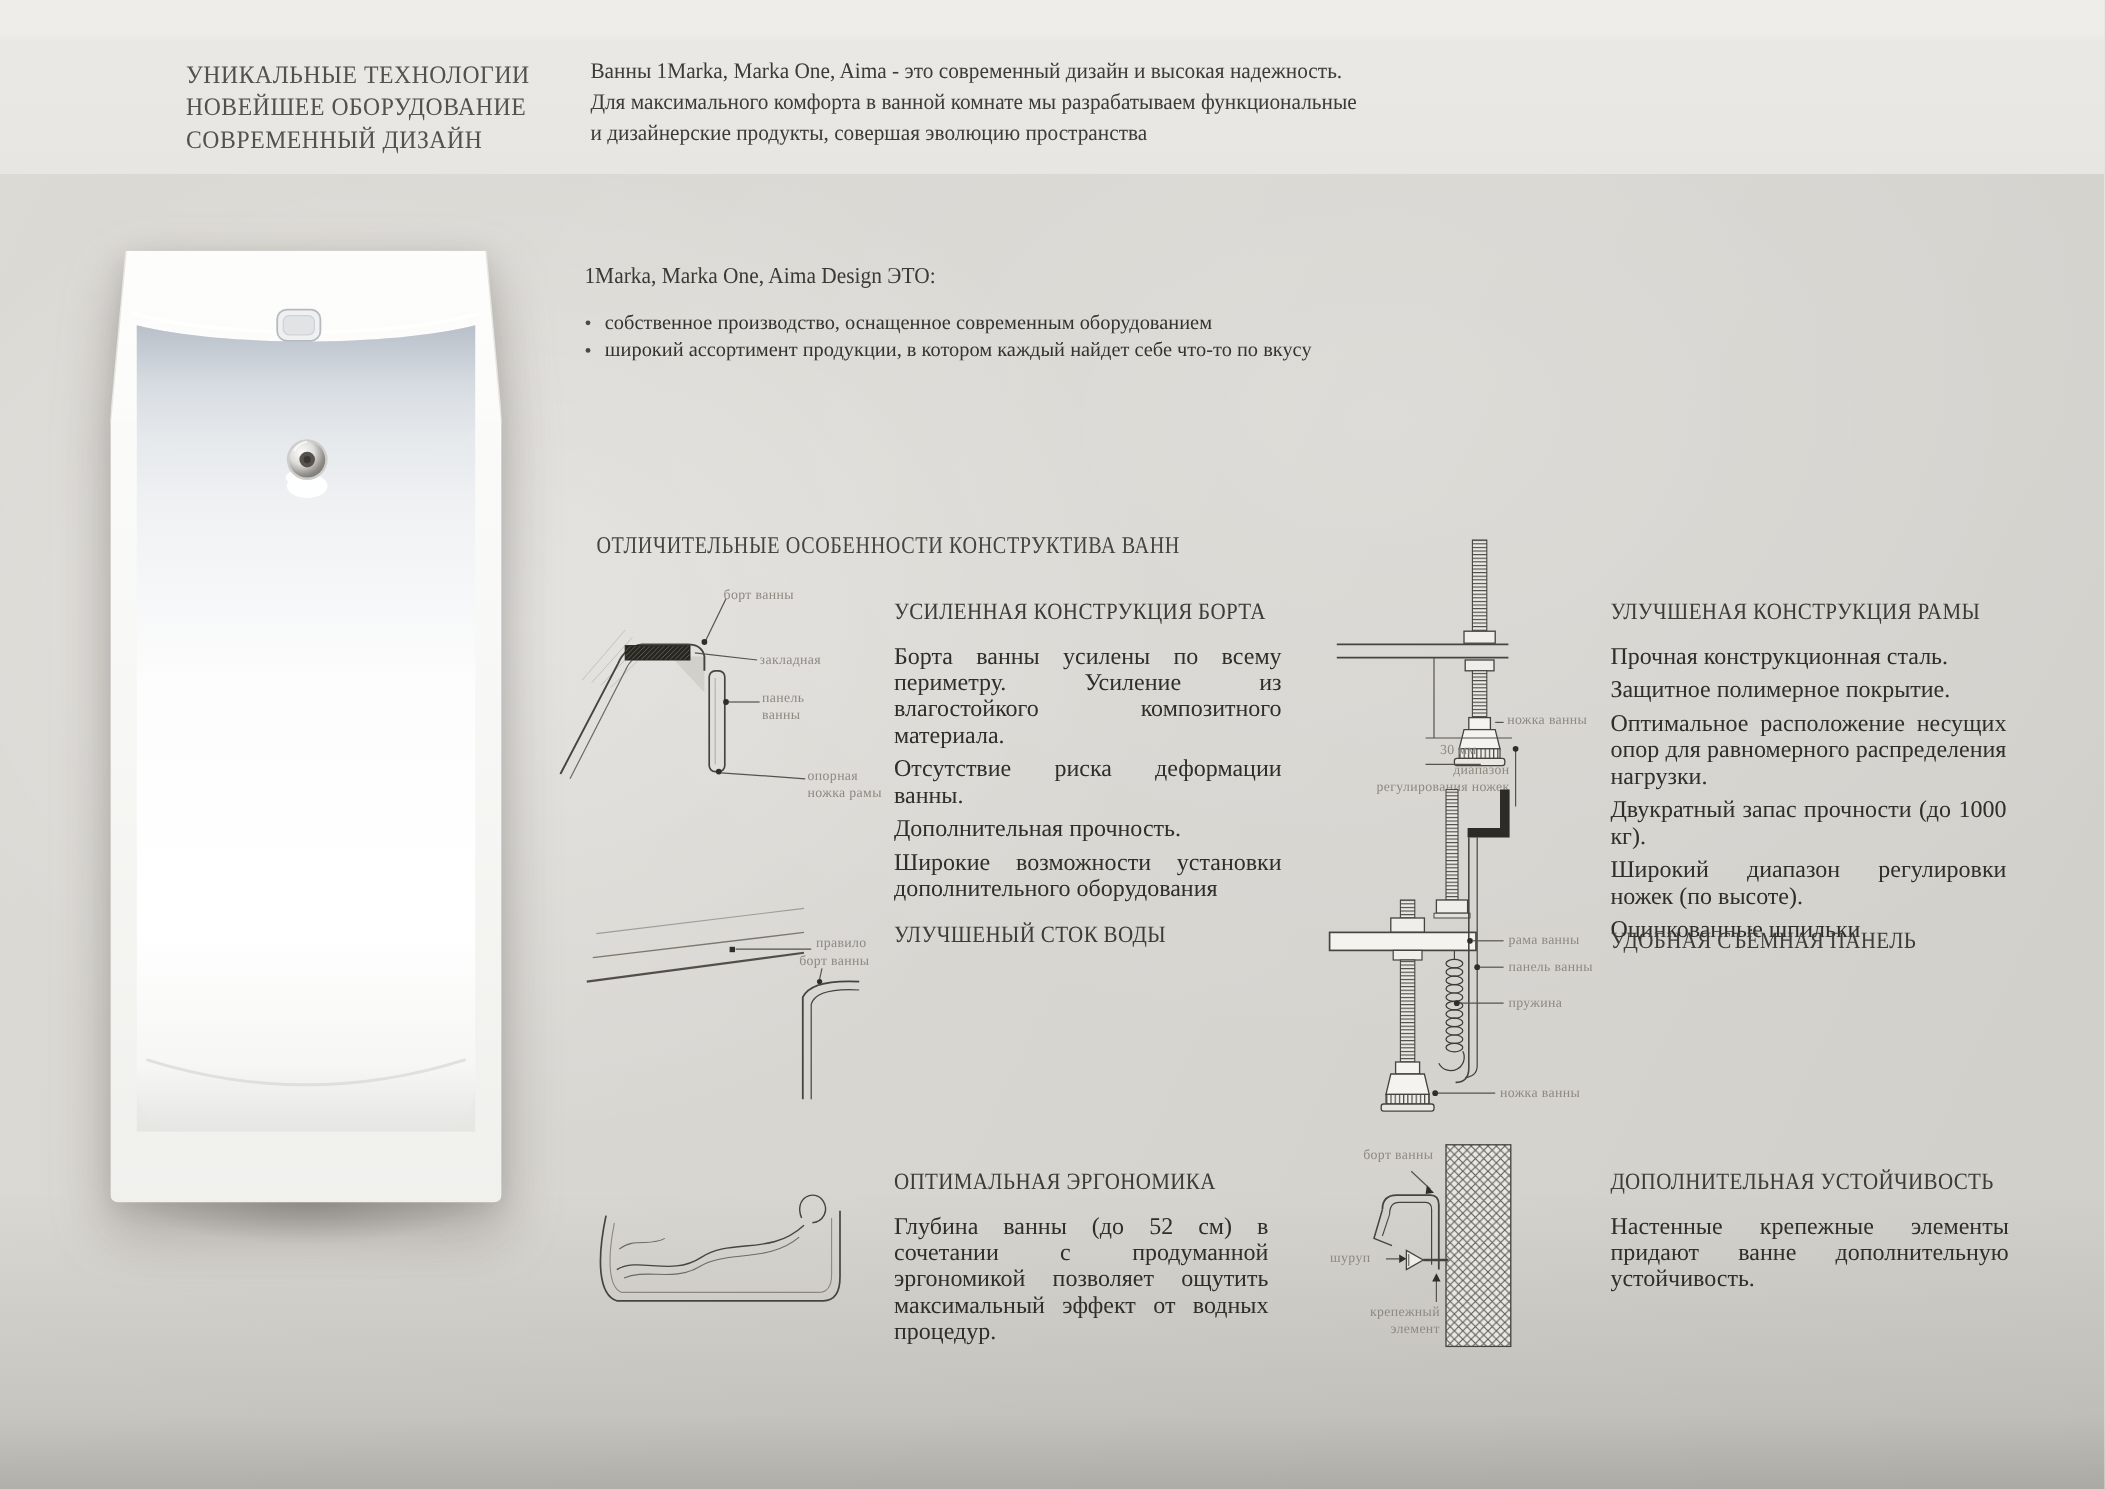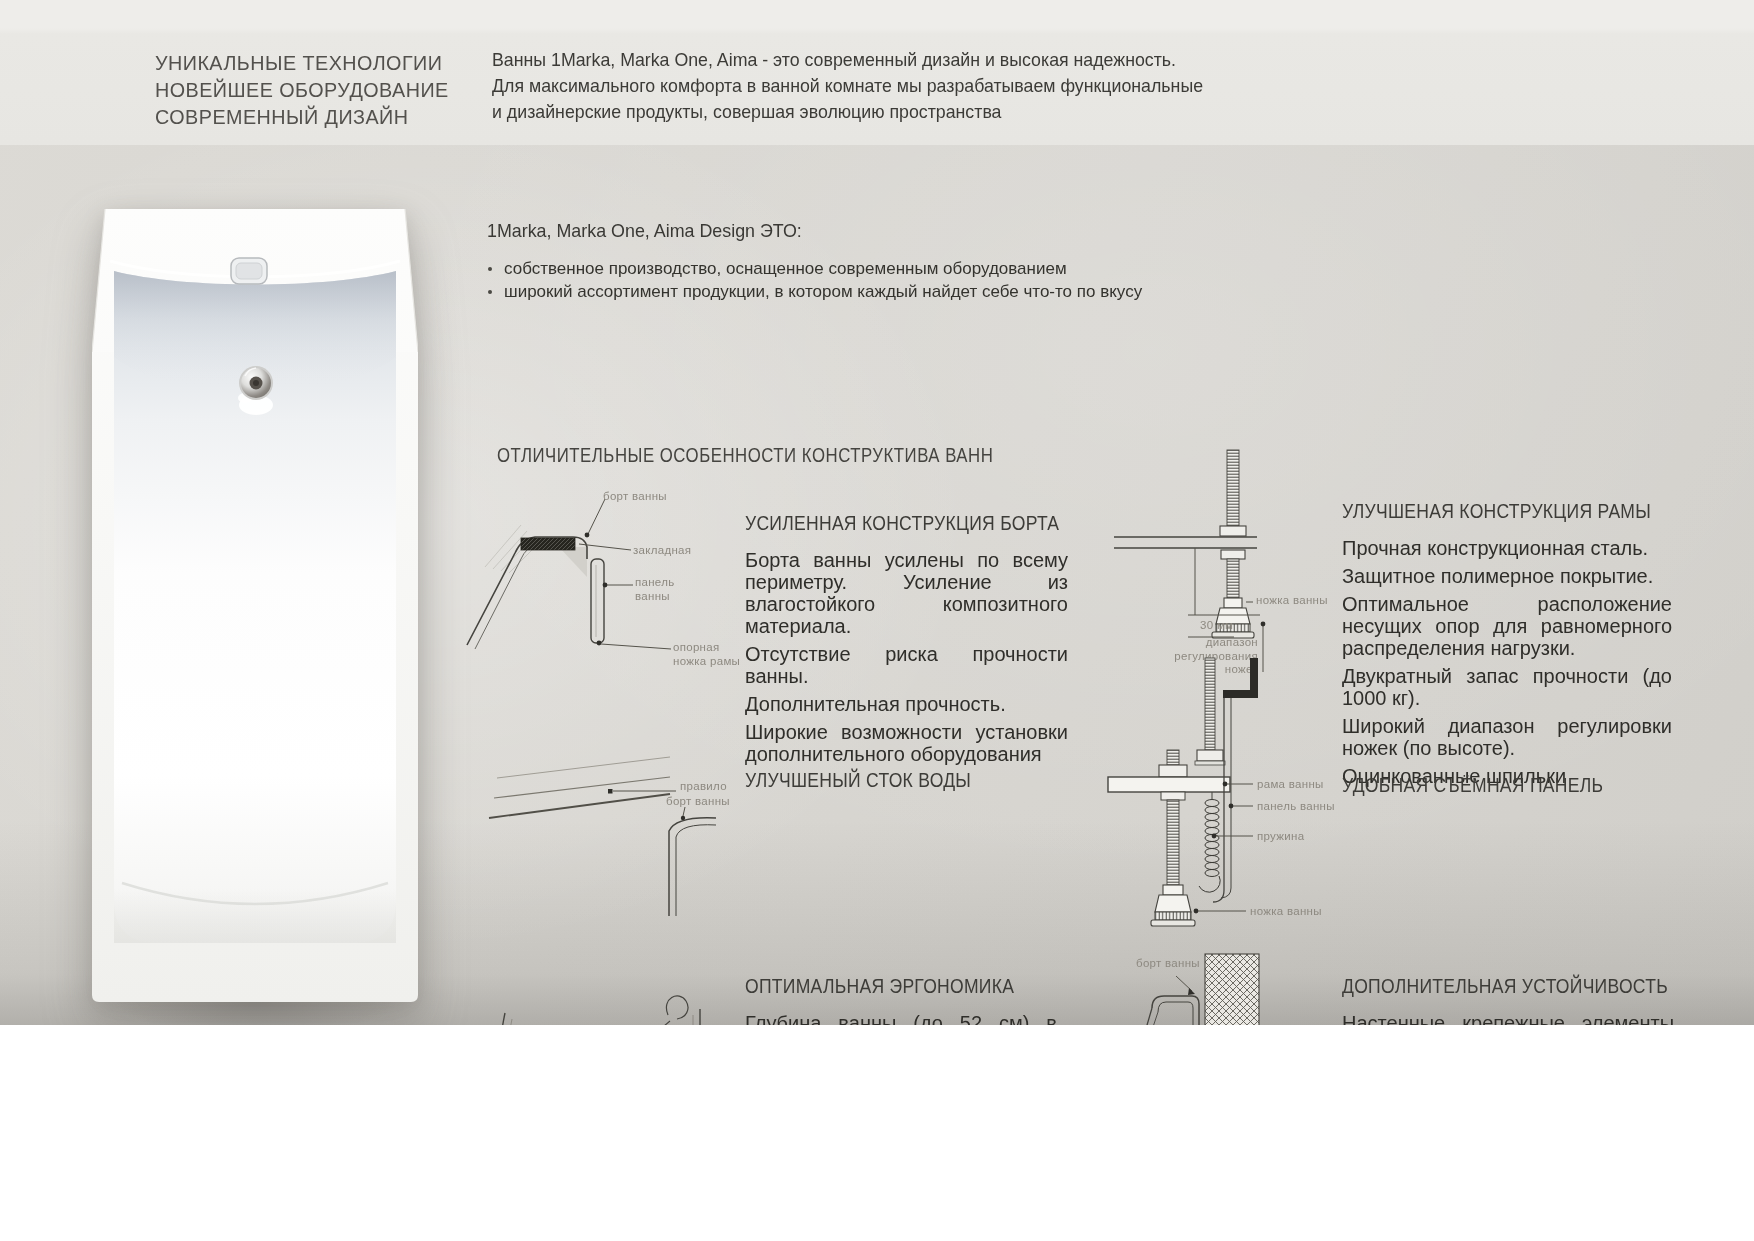--- a/index.html
+++ b/index.html
@@ -1,18 +1,18 @@
 <!DOCTYPE html>
 <html lang="ru"><head>
 <meta charset="utf-8">
 <style>
   html,body { margin:0; padding:0; }
   .page {
-    position:relative; width:1754px; height:1025px; overflow:hidden;
-    font-family:Liberation Sans, sans-serif;
+    position:relative; width:1754px; height:1241px; overflow:hidden;
+    font-family:Liberation Serif, serif;
     background:
       radial-gradient(900px 700px at 420px 520px, rgba(255,255,255,0.30), rgba(255,255,255,0) 62%),
       radial-gradient(1300px 900px at 1150px 350px, rgba(255,255,255,0.16), rgba(255,255,255,0) 60%),
       linear-gradient(to bottom, rgba(0,0,0,0) 80%, rgba(85,83,78,0.14) 95%, rgba(62,60,56,0.26) 100%),
       linear-gradient(115deg, #dcdad5 0%, #d7d5d0 55%, #d1cfca 100%);
   }
   .band {
     position:absolute; left:0; top:0; right:0; height:145px;
     background:linear-gradient(#eeedea 0px, #eeedea 28px, #e9e8e4 34px, #e7e6e2 145px);
   }
@@ -186,24 +186,24 @@
         <circle cx="150" cy="100" r="2.4" fill="#2f2e2a"></circle>
       <line x1="216" y1="164" x2="146" y2="159" stroke="#55534b" stroke-width="1"></line>
         <circle cx="144" cy="158" r="2.4" fill="#2f2e2a"></circle>
     </svg>
     <span class="dlabel nowrap" style="left:148px; top:5px;">борт ванны</span>
     <span class="dlabel nowrap" style="left:178px; top:59px;">закладная</span>
     <span class="dlabel" style="left:180px; top:91px; width:52px;">панель ванны</span>
     <span class="dlabel" style="left:218px; top:156px; width:70px;">опорная ножка рамы</span>
   </div>
 
-  <div class="feat" style="left:745px; top:500px; width:323px;margin-top:12px;">
+  <div class="feat" style="left:745px; top:500px; width:323px;">
     <h3 class="feat-title">УСИЛЕННАЯ КОНСТРУКЦИЯ БОРТА</h3>
     <p>Борта ванны усилены по всему периметру. Усиление из влагостойкого композитного материала.</p>
-    <p>Отсутствие риска прочности ванны.</p>
+    <p>Отсутствие риска деформации ванны.</p>
     <p>Дополнительная прочность.</p>
     <p>Широкие возможности установки дополнительного оборудования</p>
   </div>
 
   <div class="diag" style="left:1100px; top:440px; width:240px; height:240px;">
     <svg viewBox="0 0 240 240" width="240" height="240">
       <rect x="127" y="10" width="12" height="76" fill="url(#pThread)" stroke="#45443f" stroke-width="0.9"></rect>
       <line x1="14" y1="97" x2="157" y2="97" stroke="#45443f" stroke-width="1.4"></line>
       <line x1="14" y1="108" x2="157" y2="108" stroke="#45443f" stroke-width="1.4"></line>
       <rect x="120" y="86" width="26" height="10" fill="#efeeea" stroke="#45443f" stroke-width="1.1"></rect>

